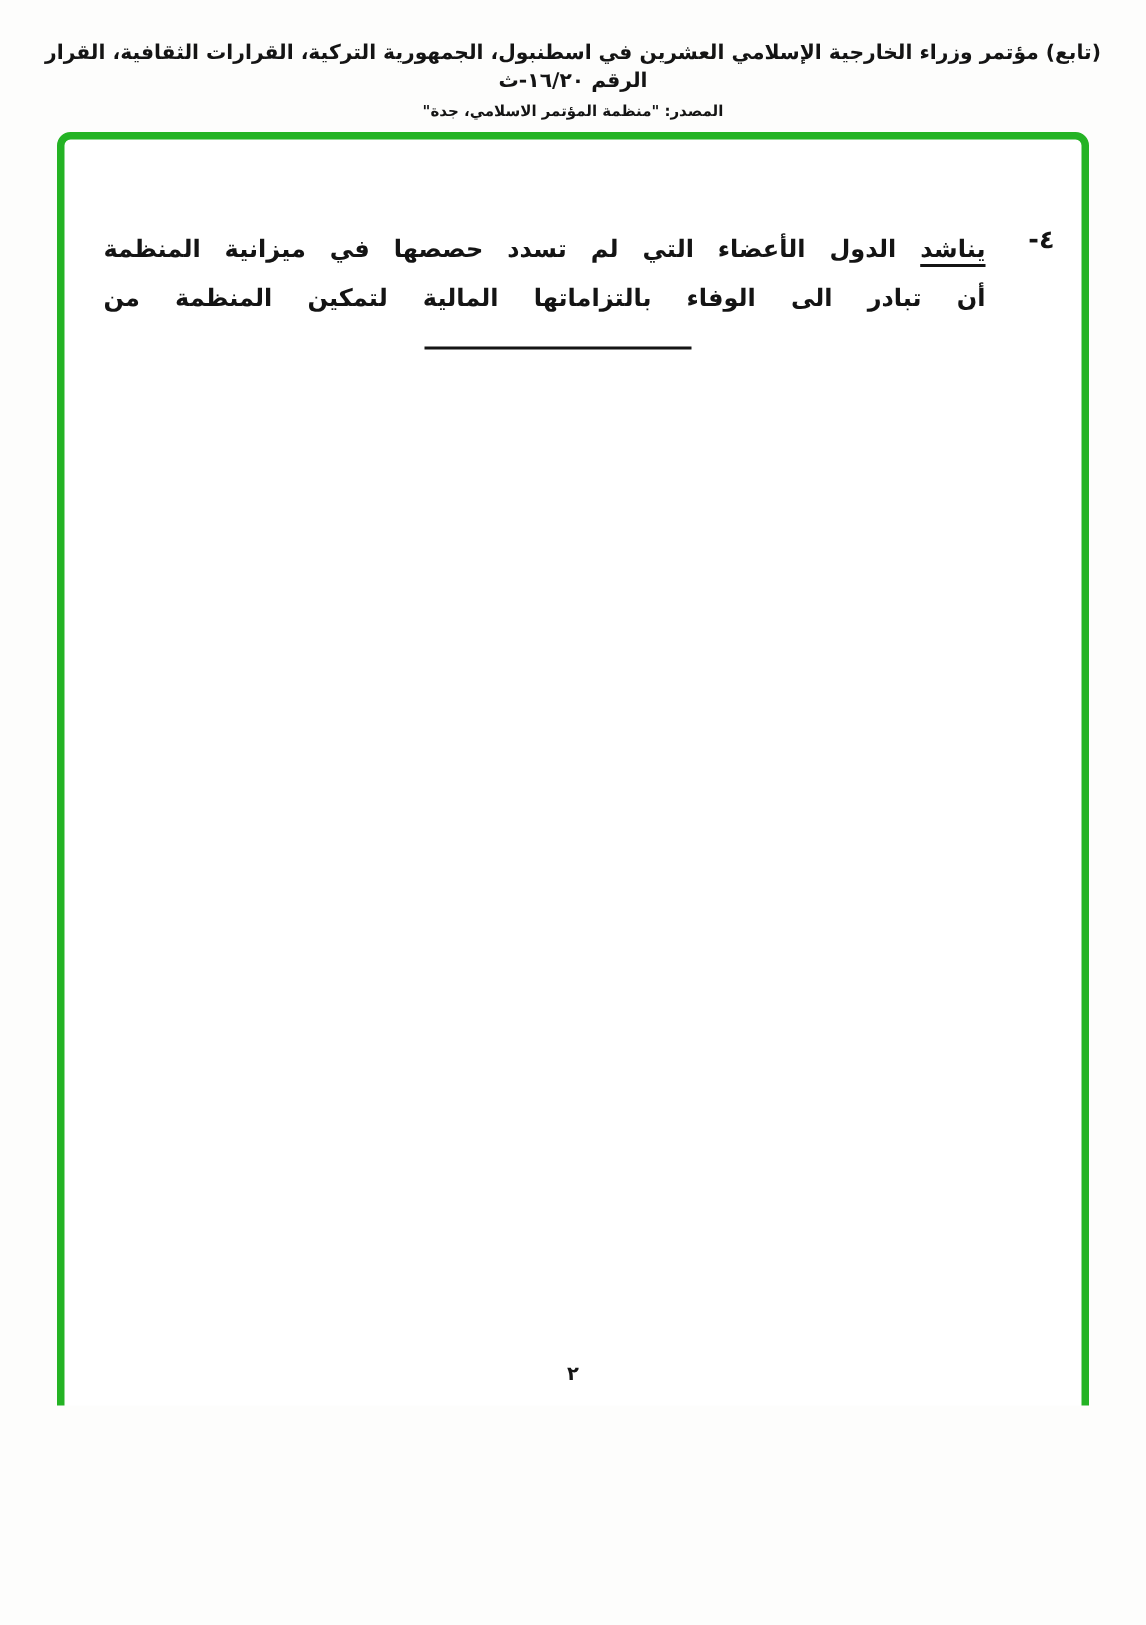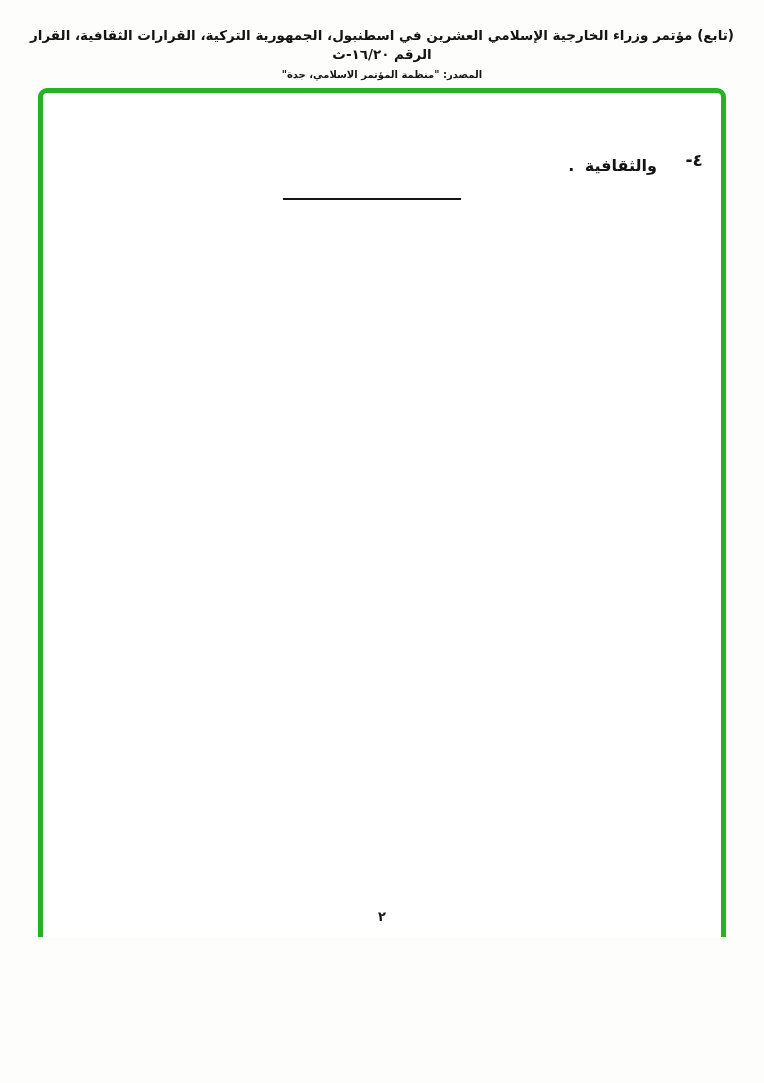--- a/index.html
+++ b/index.html
@@ -103,21 +103,24 @@
   <div class="header">
     <div class="header-title">(تابع) مؤتمر وزراء الخارجية الإسلامي العشرين في اسطنبول، الجمهورية التركية، القرارات الثقافية، القرار الرقم ١٦/٢٠-ث</div>
     <div class="header-source">المصدر: "منظمة المؤتمر الاسلامي، جدة"</div>
   </div>
 
   <div class="frame">
 
     <div class="para">
       <div class="item-num">٤-</div>
       <div class="textcol">
-        <div class="line last">والثقافية .</div>
+        <div class="line just">
+          <span class="u">يناشد</span><span> الدول الأعضاء التي لم تسدد حصصها في ميزانية المنظمة</span>
+        </div>
+        <div class="line just">أن تبادر الى الوفاء بالتزاماتها المالية لتمكين المنظمة من</div>
       </div>
     </div>
 
     <div class="divider"></div>
 
   </div>
 
   <div class="pagenum">٢</div>
 
 </div>

